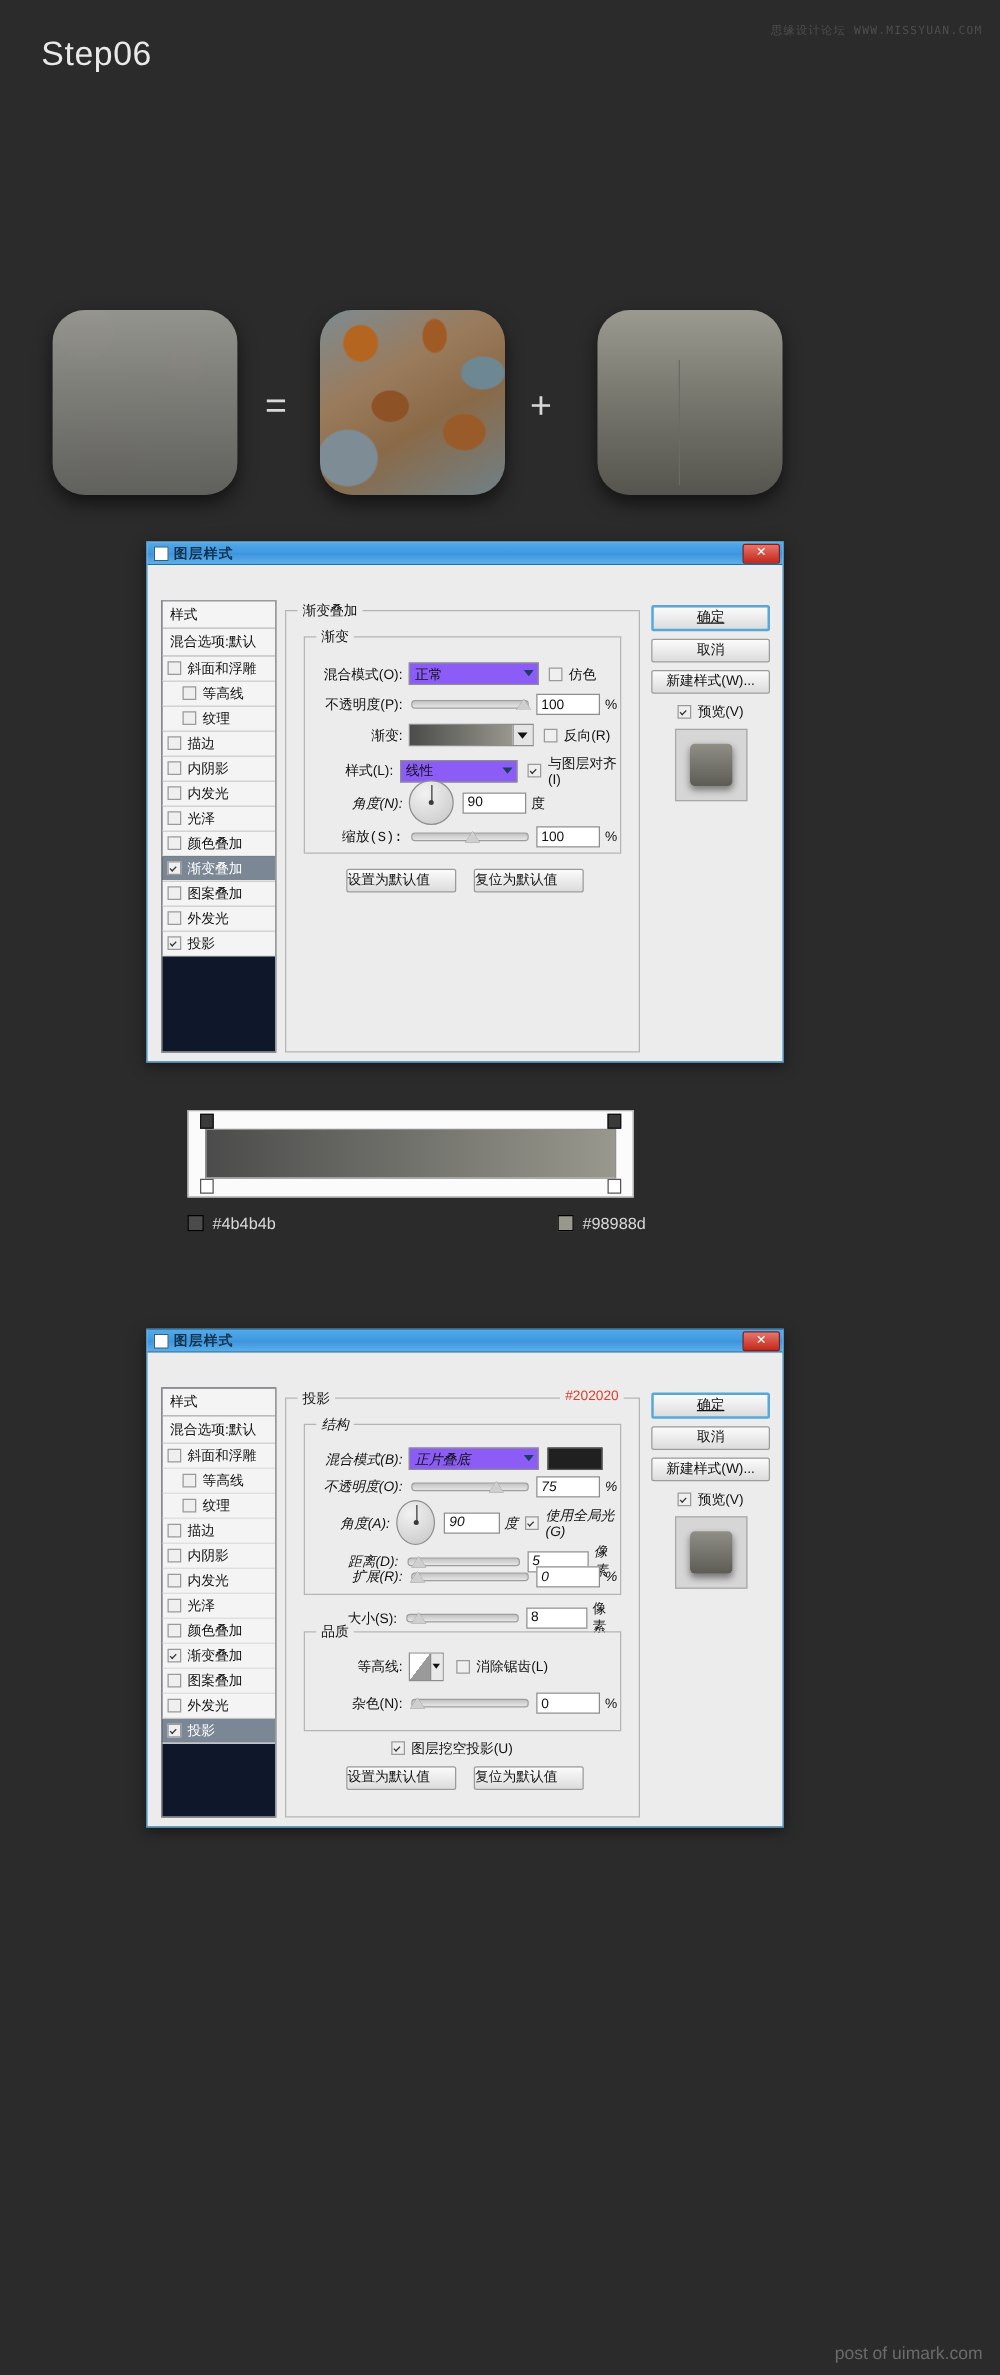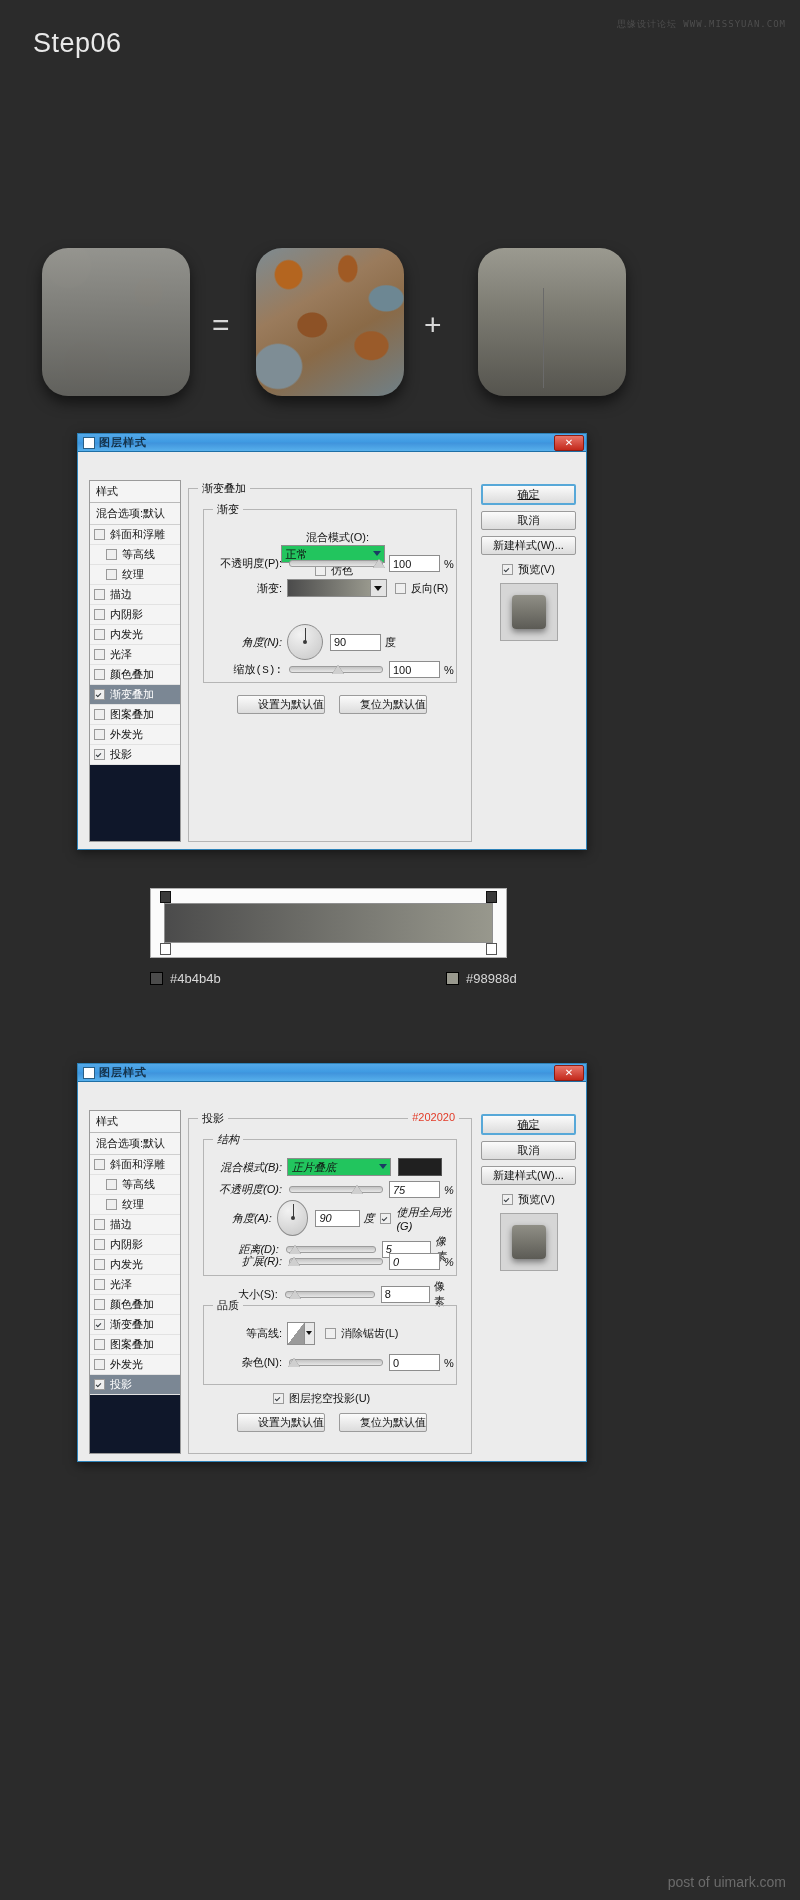--- a/index.html
+++ b/index.html
@@ -46,21 +46,21 @@
   .icn3{left:478px;top:128px;
     background:linear-gradient(180deg,#9b9a90 0%,#7a7970 45%,#55544e 100%);
   }
   .op{position:absolute;color:#d8d8d8;font-size:30px;top:188px;}
   .op-eq{left:212px;}
   .op-plus{left:424px;}
   .connector{position:absolute;left:543px;top:288px;width:1px;height:100px;background:#6a6a6a;}
 
   
   .psd{position:absolute;background:#ececec;border:1px solid #2e82b8;
-       box-shadow:0 3px 10px rgba(0,0,0,.5);}
+       box-shadow:0 3px 10px rgba(0,0,0,.5);margin-left:40px;}
   .psd-title{
     height:17px;
     background:linear-gradient(180deg,#53a8e8 0%,#3e9ae2 48%,#3f93dc 52%,#57b0ec 100%);
     border-bottom:1px solid #1f6fa5;
     display:flex;align-items:center;position:relative;
   }
   .psd-title .t-ico{width:10px;height:10px;margin:0 4px 0 5px;
     background:#fff;border:1px solid #2a5f86;}
   .psd-title .t-txt{font-size:11px;color:#14324a;font-weight:bold;letter-spacing:1px;}
   .close-btn{position:absolute;right:2px;top:1px;width:28px;height:14px;
@@ -84,21 +84,21 @@
     border-left:1.5px solid #33393f;border-bottom:1.5px solid #33393f;transform:rotate(-45deg);}
 
   
   .grp{position:absolute;border:1px solid #b5b5b5;}
   .grp-lbl{position:absolute;top:-8px;left:9px;background:#ececec;padding:0 4px;
     font-size:11px;color:#111;}
   .grp-lbl.red{color:#e23b28;font-weight:normal;}
 
   .row{position:absolute;display:flex;align-items:center;font-size:11px;color:#111;}
   .rlabel{text-align:right;}
-  .sel-box{background:#22c55e;border:1px solid #8d8d8d;height:16px;display:flex;
+  .sel-box{background:#8b5cf6;border:1px solid #8d8d8d;height:16px;display:flex;
     align-items:center;padding-left:4px;font-size:11px;position:relative;}
   .sel-box .arw{position:absolute;right:3px;top:5px;border-left:4px solid transparent;
     border-right:4px solid transparent;border-top:5px solid #1a3d63;}
   .txt-box{background:#fff;border:1px solid #8d8d8d;height:15px;width:46px;
     font-size:11px;padding-left:3px;display:flex;align-items:center;}
   .slider{height:13px;position:relative;display:flex;align-items:center;}
   .slider .trk{height:5px;width:100%;border:1px solid #9d9d9d;border-radius:3px;
     background:linear-gradient(180deg,#c3c3c3,#e6e6e6);}
   .slider .thb{position:absolute;width:0;height:0;border-left:6px solid transparent;
     border-right:6px solid transparent;border-bottom:9px solid #cfcfcf;top:2px;
@@ -125,21 +125,21 @@
 
   
   .rbtn{background:linear-gradient(180deg,#fbfbfb,#dcdcdc);border:1px solid #9b9b9b;
     border-radius:2px;font-size:11px;color:#111;text-align:center;height:17px;line-height:16px;}
   .rbtn.primary{border:2px solid #57a8d8;text-decoration:underline;}
   .preview-well{background:#d6d6d6;border:1px solid #a7a7a7;}
   .preview-thumb{border-radius:4px;background:linear-gradient(180deg,#908f86,#5c5b55);
     box-shadow:0 3px 6px rgba(0,0,0,.45);}
 
   .dbtn{background:linear-gradient(180deg,#fbfbfb,#dcdcdc);border:1px solid #9b9b9b;
-    border-radius:2px;font-size:11px;color:#111;text-align:right;height:17px;line-height:16px;}
+    border-radius:2px;font-size:11px;color:#111;text-align:left;height:17px;line-height:16px;}
 
   
   .gedit{position:absolute;left:150px;top:888px;width:355px;height:68px;
     background:#fbfbfb;border:1px solid #b0b0b0;}
   .gedit .bar{position:absolute;left:13px;top:14px;right:13px;height:38px;
     background:linear-gradient(90deg,#4b4b4b,#98988d);border:1px solid #8f8f8f;}
   .stop{position:absolute;width:9px;height:10px;background:#3a3a3a;border:1px solid #111;}
   .stop-b{position:absolute;width:9px;height:10px;background:#fff;border:1px solid #555;}
   .swatch-lbl{position:absolute;font-size:13px;color:#d8d8d8;display:flex;align-items:center;}
   .swatch-lbl .sq{width:11px;height:11px;margin-right:7px;display:inline-block;border:1px solid #000;}
@@ -225,21 +225,21 @@
             </div>
           </div>
       </div>
 
       <div class="grp" style="left:110px;top:36px;width:282px;height:352px;">
         <span class="grp-lbl">渐变叠加</span>
 
         <div class="grp" style="left:14px;top:20px;width:252px;height:172px;">
           <span class="grp-lbl">渐变</span>
 
-          <div class="row" style="left:0px;top:20px;width:252px;flex-direction:column;">
+          <div class="row" style="left:0px;top:20px;width:252px;">
             <span class="rlabel" style="width:78px;">混合模式(O):</span>
             <span class="sel-box" style="width:98px;margin-left:5px;">
               <span>正常</span>
               <i class="arw"></i>
             </span>
             <span class="chk" style="margin-left:8px;">
               <span class="cbx"></span>
               <span>仿色</span>
             </span>
           </div>
@@ -259,20 +259,31 @@
             <span class="gradbox" style="width:98px;margin-left:5px;">
               <span class="sw" id="d1-gradsw" style="background: linear-gradient(90deg, rgb(75, 75, 75), rgb(152, 152, 141));"></span>
               <span class="dd"></span>
             </span>
             <span class="chk" style="margin-left:8px;">
               <span class="cbx"></span>
               <span>反向(R)</span>
             </span>
           </div>
 
+          <div class="row" style="left:0px;top:93px;width:252px;">
+            <span class="rlabel" style="width:78px;">样式(L):</span>
+            <span class="sel-box" style="width:98px;margin-left:5px;">
+              <span>线性</span>
+              <i class="arw"></i>
+            </span>
+            <span class="chk" style="margin-left:8px;">
+              <span class="cbx on"></span>
+              <span>与图层对齐(I)</span>
+            </span>
+          </div>
 
           <div class="row" style="left:0px;top:114px;width:252px;">
             <span class="rlabel" style="width:78px;font-style:italic;">角度(N):</span>
             <span class="dial" style="margin-left:5px;">
               <i class="nd"></i>
               <i class="ctr"></i>
             </span>
             <span class="txt-box" style="margin-left:7px;">90</span>
             <span style="margin-left:4px;">度</span>
           </div>

